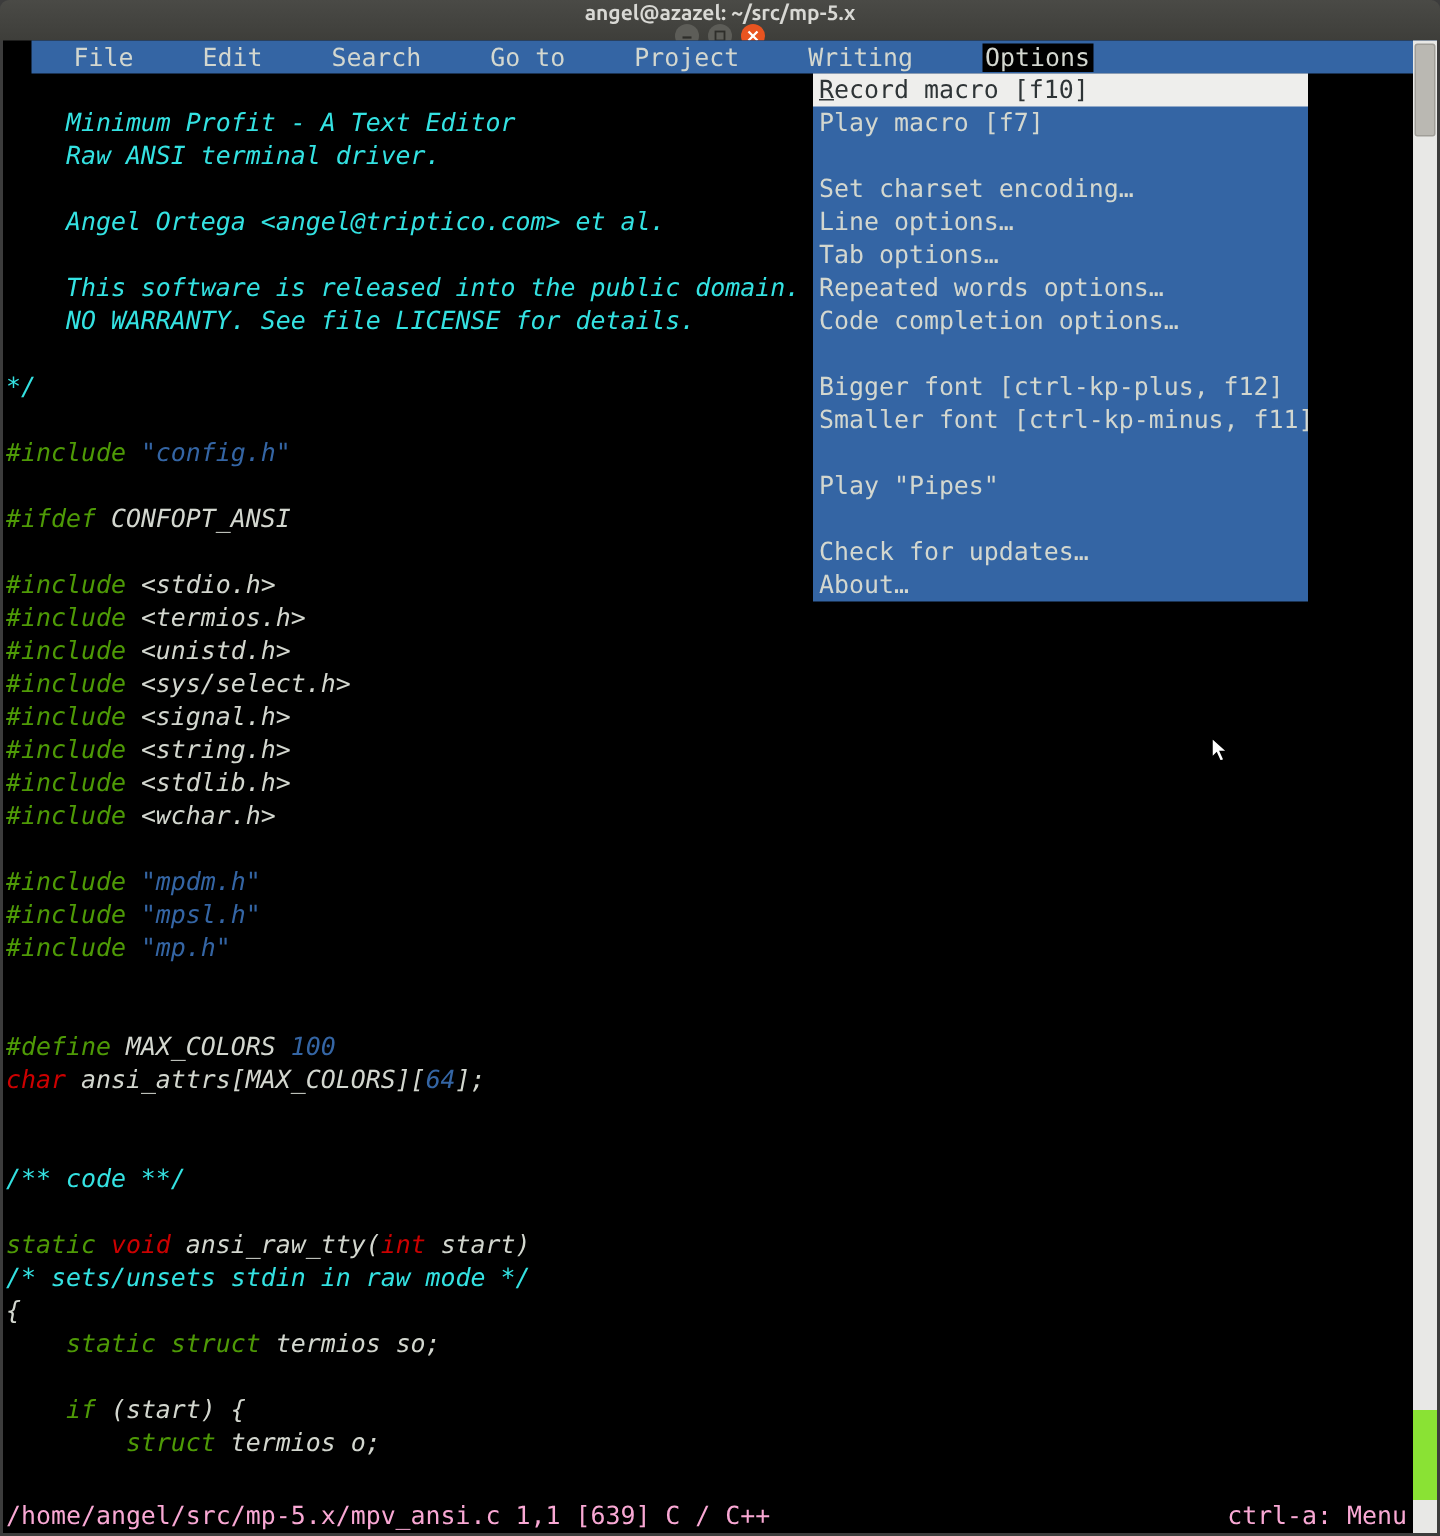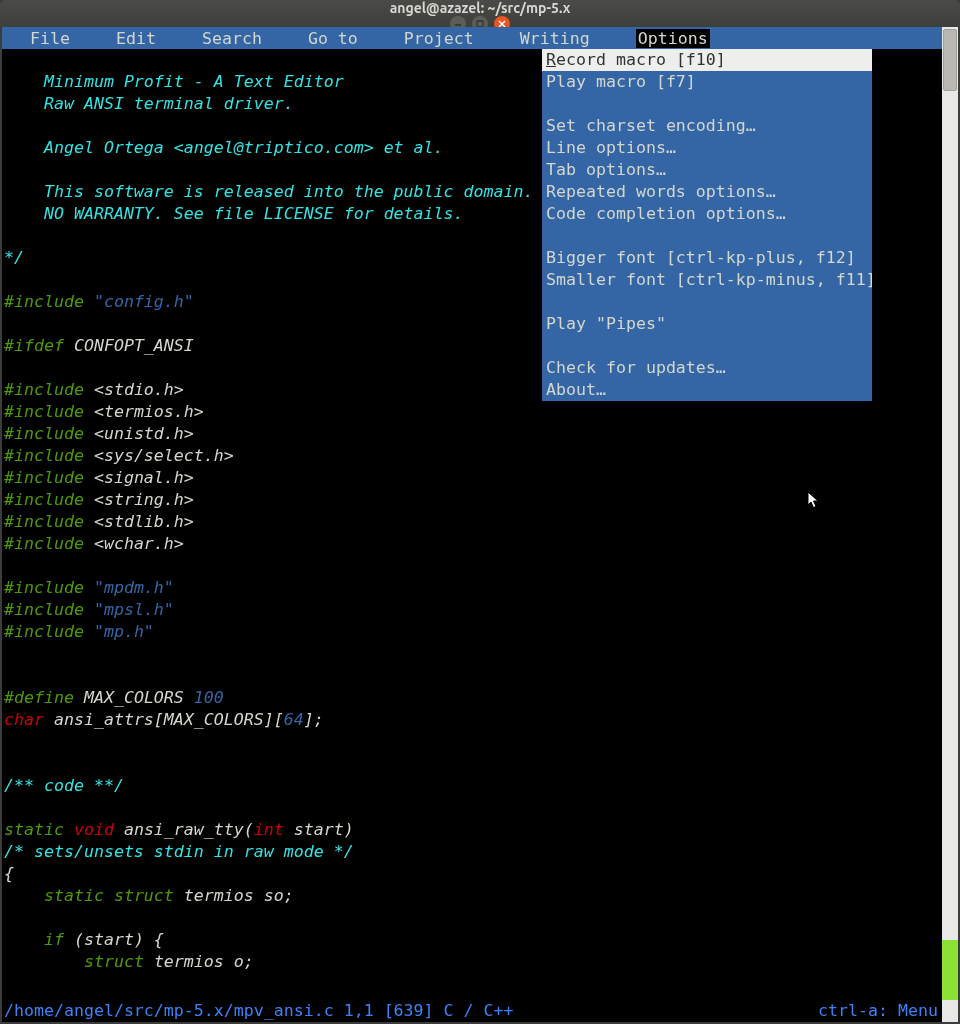--- a/index.html
+++ b/index.html
@@ -36,20 +36,21 @@
   .win-max { background: #5d5d58; color: #2e2e2a; }
   .win-close { background: #e95420; color: #fff; }
 
   .editor-area {
     position: absolute;
     top: 27px;
     left: 2px;
     right: 2px;
     bottom: 2px;
     background: #000;
+    padding-left: 19px;
   }
   .menubar {
     height: 22px;
     background: #3465a4;
     display: flex;
     align-items: center;
     color: #d3d7cf;
     padding-left: 28px;
   }
   .menubar-item {
@@ -109,21 +110,21 @@
   .c-key     { color: #4e9a06; }
   .c-type    { color: #cc0000; }
 
   .statusbar {
     position: absolute;
     bottom: 0;
     left: 0;
     right: 18px;
     height: 22px;
     line-height: 22px;
-    color: #3b82f6;
+    color: #f9a8d4;
     padding: 0 2px;
     display: flex;
   }
   .status-left { flex: 1; }
   .status-right { }
 
   .vscroll {
     position: absolute;
     top: 0;
     right: 0;

